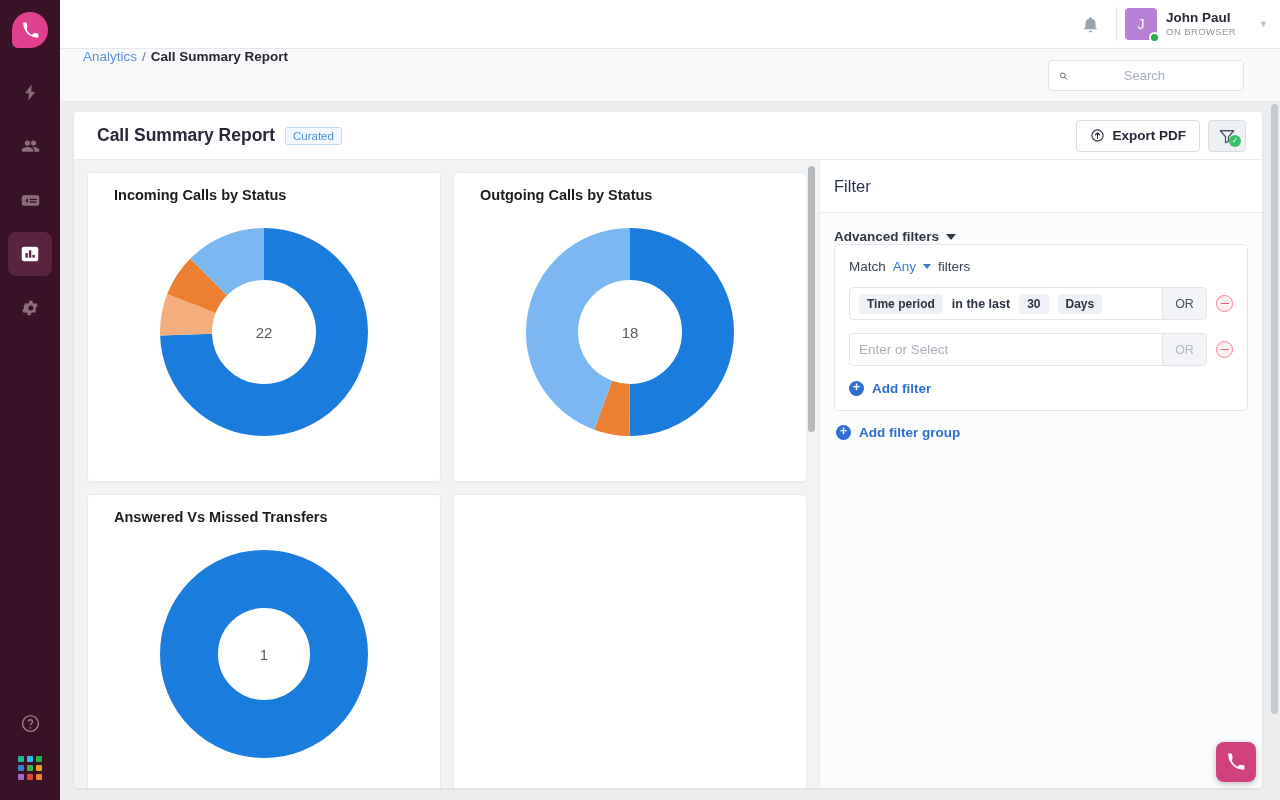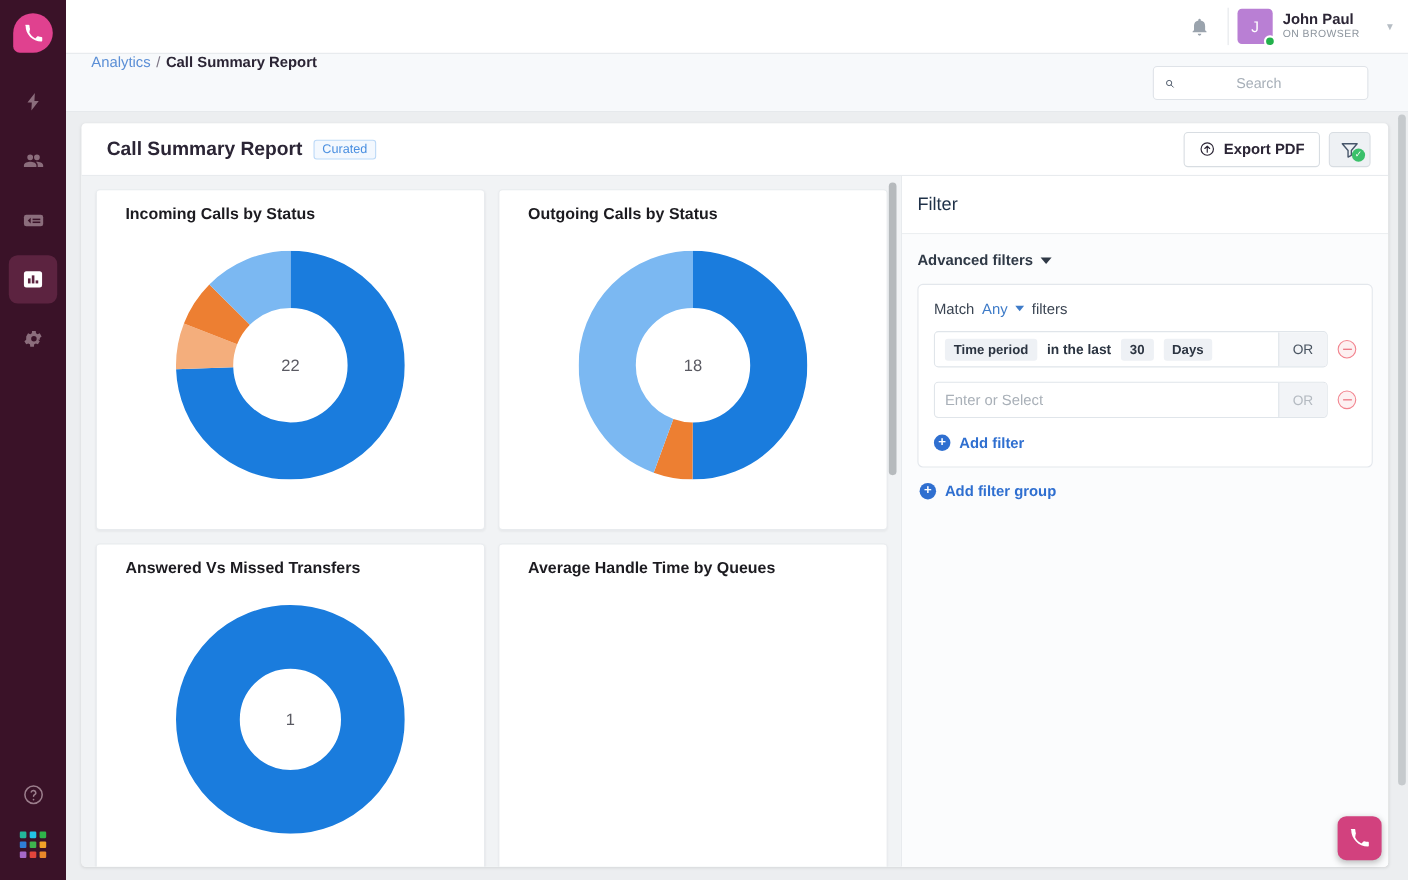--- a/index.html
+++ b/index.html
@@ -173,21 +173,21 @@
   }
   .filter-head {
     height: 53px; display: flex; align-items: center;
     padding-left: 14px; border-bottom: 1px solid #e8ebee;
   }
   .filter-head h3 { font-size: 16.5px; font-weight: normal; color: #1f3148; }
   .filter-body { flex: 1; padding: 16px 14px 0 14px; background: #fbfcfd; }
   .adv-row { display: flex; align-items: center; gap: 7px; font-size: 13.5px; font-weight: bold; color: #2f3946; cursor: pointer; }
   .tri-down { width: 0; height: 0; border-left: 5px solid transparent; border-right: 5px solid transparent; border-top: 6px solid #2f3946; }
   .group-box {
-    margin-top: 14px; border: 1px solid #e3e7ec; border-radius: 5px;
+    border: 1px solid #e3e7ec; border-radius: 5px;
     background: #fff; padding: 14px;
   }
   .match-row { display: flex; align-items: center; gap: 7px; font-size: 13.5px; color: #3a4452; }
   .match-any { color: #3e7bc8; cursor: pointer; }
   .tri-small { width: 0; height: 0; border-left: 4px solid transparent; border-right: 4px solid transparent; border-top: 5px solid #3e7bc8; }
 
   .frow { display: flex; align-items: center; gap: 9px; margin-top: 13px; }
   .fbox {
     flex: 1; height: 33px; border: 1px solid #e0e5ea; border-radius: 4px;
     display: flex; align-items: center; overflow: hidden; background: #fff;
@@ -408,21 +408,20 @@
               <div class="donut">
                 <svg width="208" height="208" viewBox="0 0 208 208">
                   <circle cx="104" cy="104" r="75" fill="none" stroke="#1a7cdd" stroke-width="58"></circle>
                 </svg>
                 <div class="center">1</div>
               </div>
             </div>
           </div>
 
           <div class="card card-tall">
-            <div class="card-title">Average Handle Time by Queues</div>
           </div>
 
         </div>
         <div class="pane-scroll"></div>
       </section>
 
       <aside class="filter-pane">
         <div class="filter-head">
           <h3>Filter</h3>
         </div>

